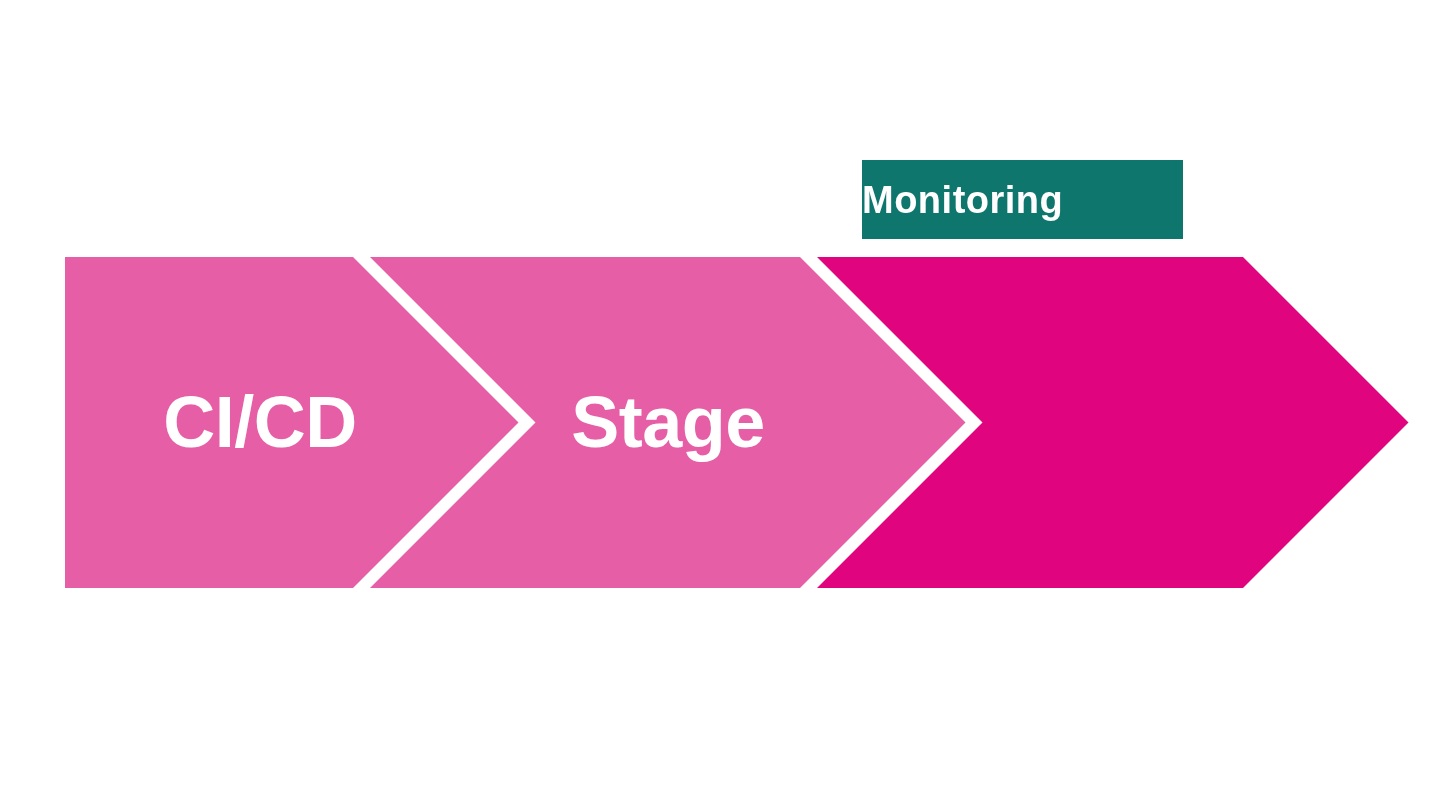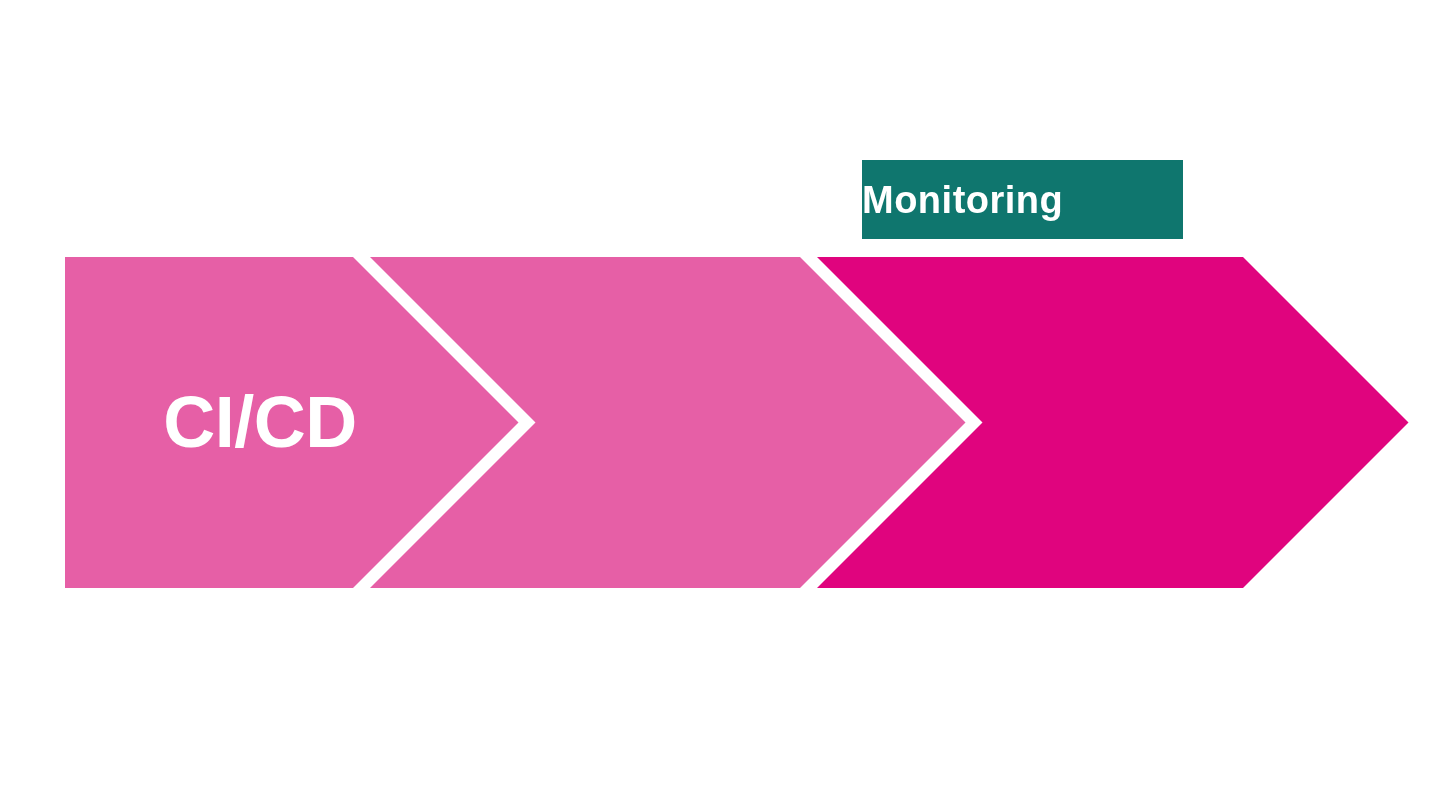--- a/index.html
+++ b/index.html
@@ -74,15 +74,16 @@
     <polygon points="370,257 800,257 965.5,422.5 800,588 370,588 535.5,422.5" fill="#E65FA6"></polygon>
     <polygon points="817,257 1243,257 1408.5,422.5 1243,588 817,588 982.5,422.5" fill="#E0047E"></polygon>
   </svg>
 
   <div class="monitoring-box">
     <span class="monitoring-text">Monitoring</span>
   </div>
 
   <div class="stage-label cicd">CI/CD</div>
 
+  <div class="stage-label stage">Stage</div>
 
 
 </div>
 
 </body></html>

